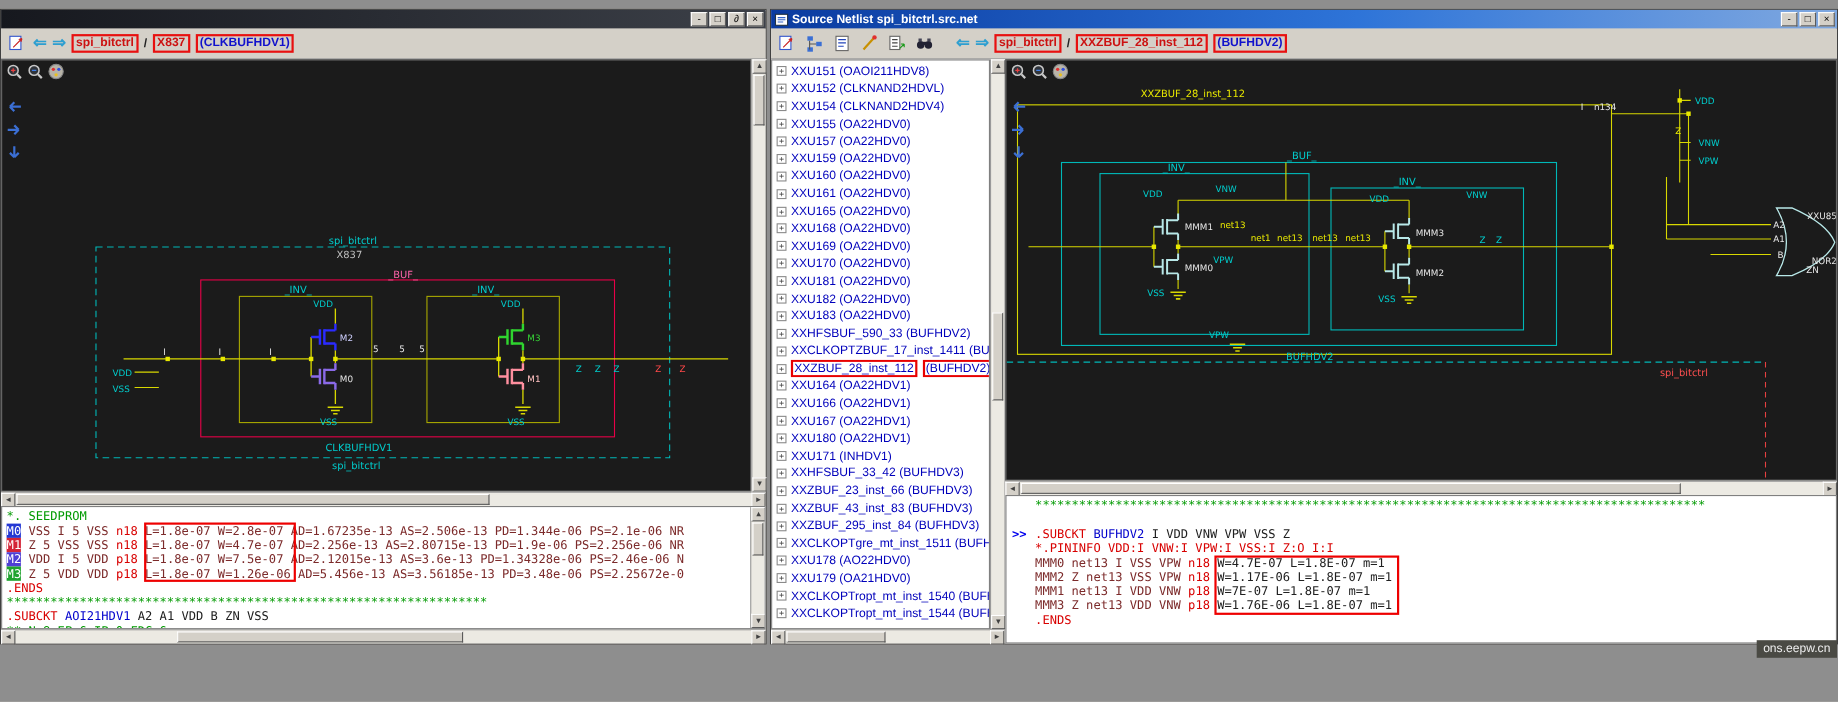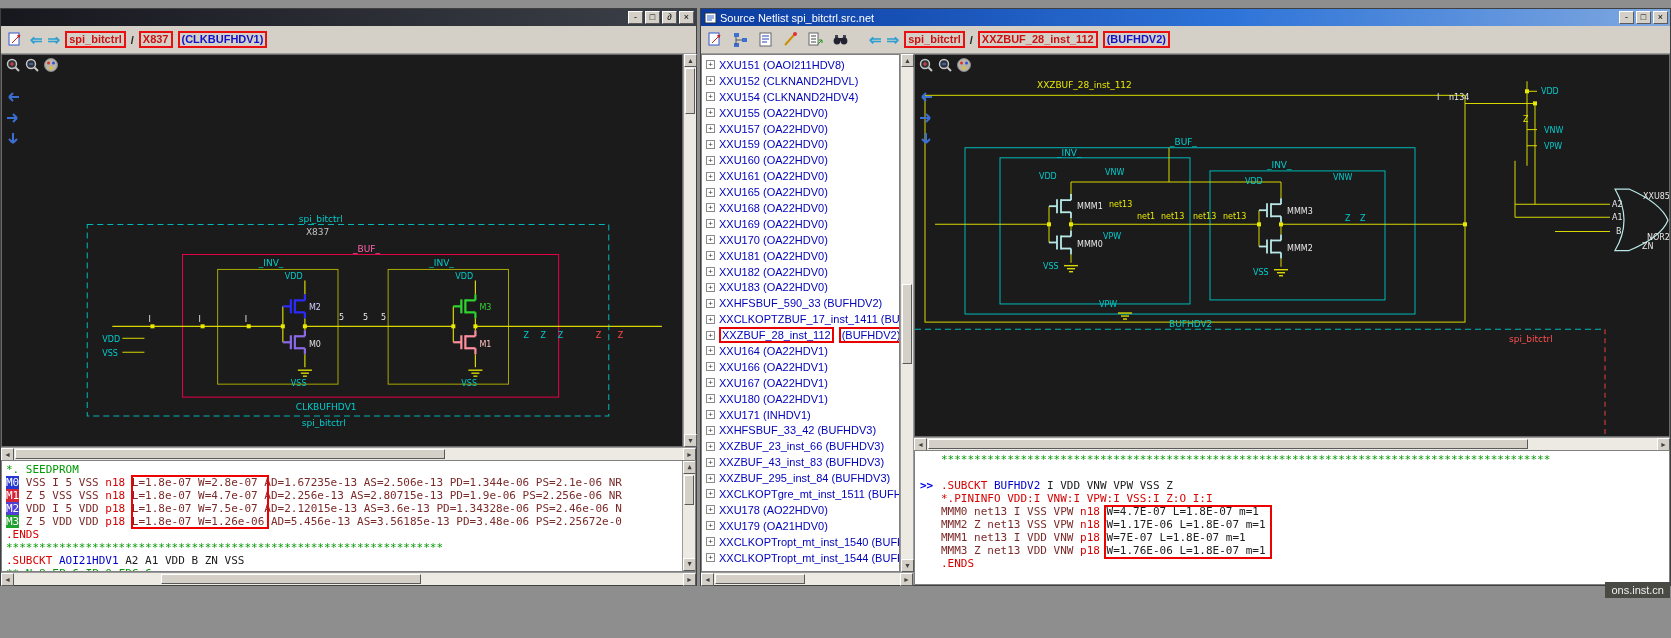--- a/index.html
+++ b/index.html
@@ -3,21 +3,21 @@
 <meta charset="utf-8">
 <style>
 *{box-sizing:border-box;margin:0;padding:0}
 html,body{width:1671px;height:638px;overflow:hidden}
 body{font-family:"Liberation Sans",sans-serif;background:#8e8e8e;position:relative}
 .desktop{position:absolute;inset:0}
 .window{position:absolute;background:#d4d0c8;border:1px solid #404040;box-shadow:inset 1px 1px 0 #ffffff,inset -1px -1px 0 #808080;display:flex;flex-direction:column}
 .titlebar{height:17px;display:flex;align-items:center;padding:0 2px;gap:2px;flex:0 0 17px}
 .titlebar.dark{background:linear-gradient(90deg,#16181e,#3c4048)}
 .titlebar.blue{background:linear-gradient(90deg,#0a3ba0,#2e74d8 55%,#7fa8e0)}
-.title-text{color:#fff;font-size:11px;font-weight:normal;flex:1;white-space:nowrap;overflow:hidden}
+.title-text{color:#fff;font-size:11px;font-weight:bold;flex:1;white-space:nowrap;overflow:hidden}
 .winbtn{width:15px;height:13px;background:#d4d0c8;border:1px solid;border-color:#fff #5a5a5a #5a5a5a #fff;font-size:9px;line-height:11px;text-align:center;color:#000;flex:0 0 15px}
 .toolbar{height:28px;background:#d4d0c8;border-bottom:1px solid #9a9a9a;display:flex;align-items:center;gap:5px;padding:0 4px;flex:0 0 28px}
 .tbicon{width:20px;height:20px;display:flex;align-items:center;justify-content:center}
 .navarrow{color:#2e9fd0;font-size:15px;font-weight:bold;line-height:15px}
 .crumb{font-size:11px;font-weight:bold;line-height:13px;padding:0 2px;border:2px solid #e81010;white-space:nowrap}
 .crumb.red{color:#cc1111}
 .crumb.blue{color:#1111cc}
 .crumb-sep{font-size:11px;color:#222;font-weight:bold}
 .body-row{flex:1;display:flex;min-height:0}
 .canvas{flex:1;background:#1b1b1b;position:relative;overflow:hidden;border:1px solid #6a6a6a}
@@ -642,14 +642,14 @@
         </div>
         <div class="netlist" style="height:135px;flex:0 0 135px">
           <div class="prompt">&gt;&gt;</div>
           <div class="nl-text" id="rnl" style="padding-left:26px"><div class="nl-line"><span class="grn">********************************************************************************************</span></div><div class="nl-line"><span class="blk"> </span></div><div class="nl-line"><span class="red">.SUBCKT</span><span class="blk"> </span><span class="blu">BUFHDV2</span><span class="blk"> I VDD VNW VPW VSS Z</span></div><div class="nl-line"><span class="red">*.PININFO VDD:I VNW:I VPW:I VSS:I Z:O I:I</span></div><div class="nl-line"><span class="mar">MMM0</span><span class="mar"> net13 I VSS VPW </span><span class="red">n18</span><span class="blk"> W=4.7E-07 L=1.8E-07 m=1</span></div><div class="nl-line"><span class="mar">MMM2</span><span class="mar"> Z net13 VSS VPW </span><span class="red">n18</span><span class="blk"> W=1.17E-06 L=1.8E-07 m=1</span></div><div class="nl-line"><span class="mar">MMM1</span><span class="mar"> net13 I VDD VNW </span><span class="red">p18</span><span class="blk"> W=7E-07 L=1.8E-07 m=1</span></div><div class="nl-line"><span class="mar">MMM3</span><span class="mar"> Z net13 VDD VNW </span><span class="red">p18</span><span class="blk"> W=1.76E-06 L=1.8E-07 m=1</span></div><div class="nl-line"><span class="red">.ENDS</span></div></div>
           <div class="redbox-overlay" style="left:189px;top:54px;width:168px;height:54px"></div>
         </div>
       </div>
     </div>
   </div>
 
-  <div class="wm">ons.inst.cn</div>
+  <div class="wm">ons.eepw.cn</div>
 </div>
 
 </body></html>

